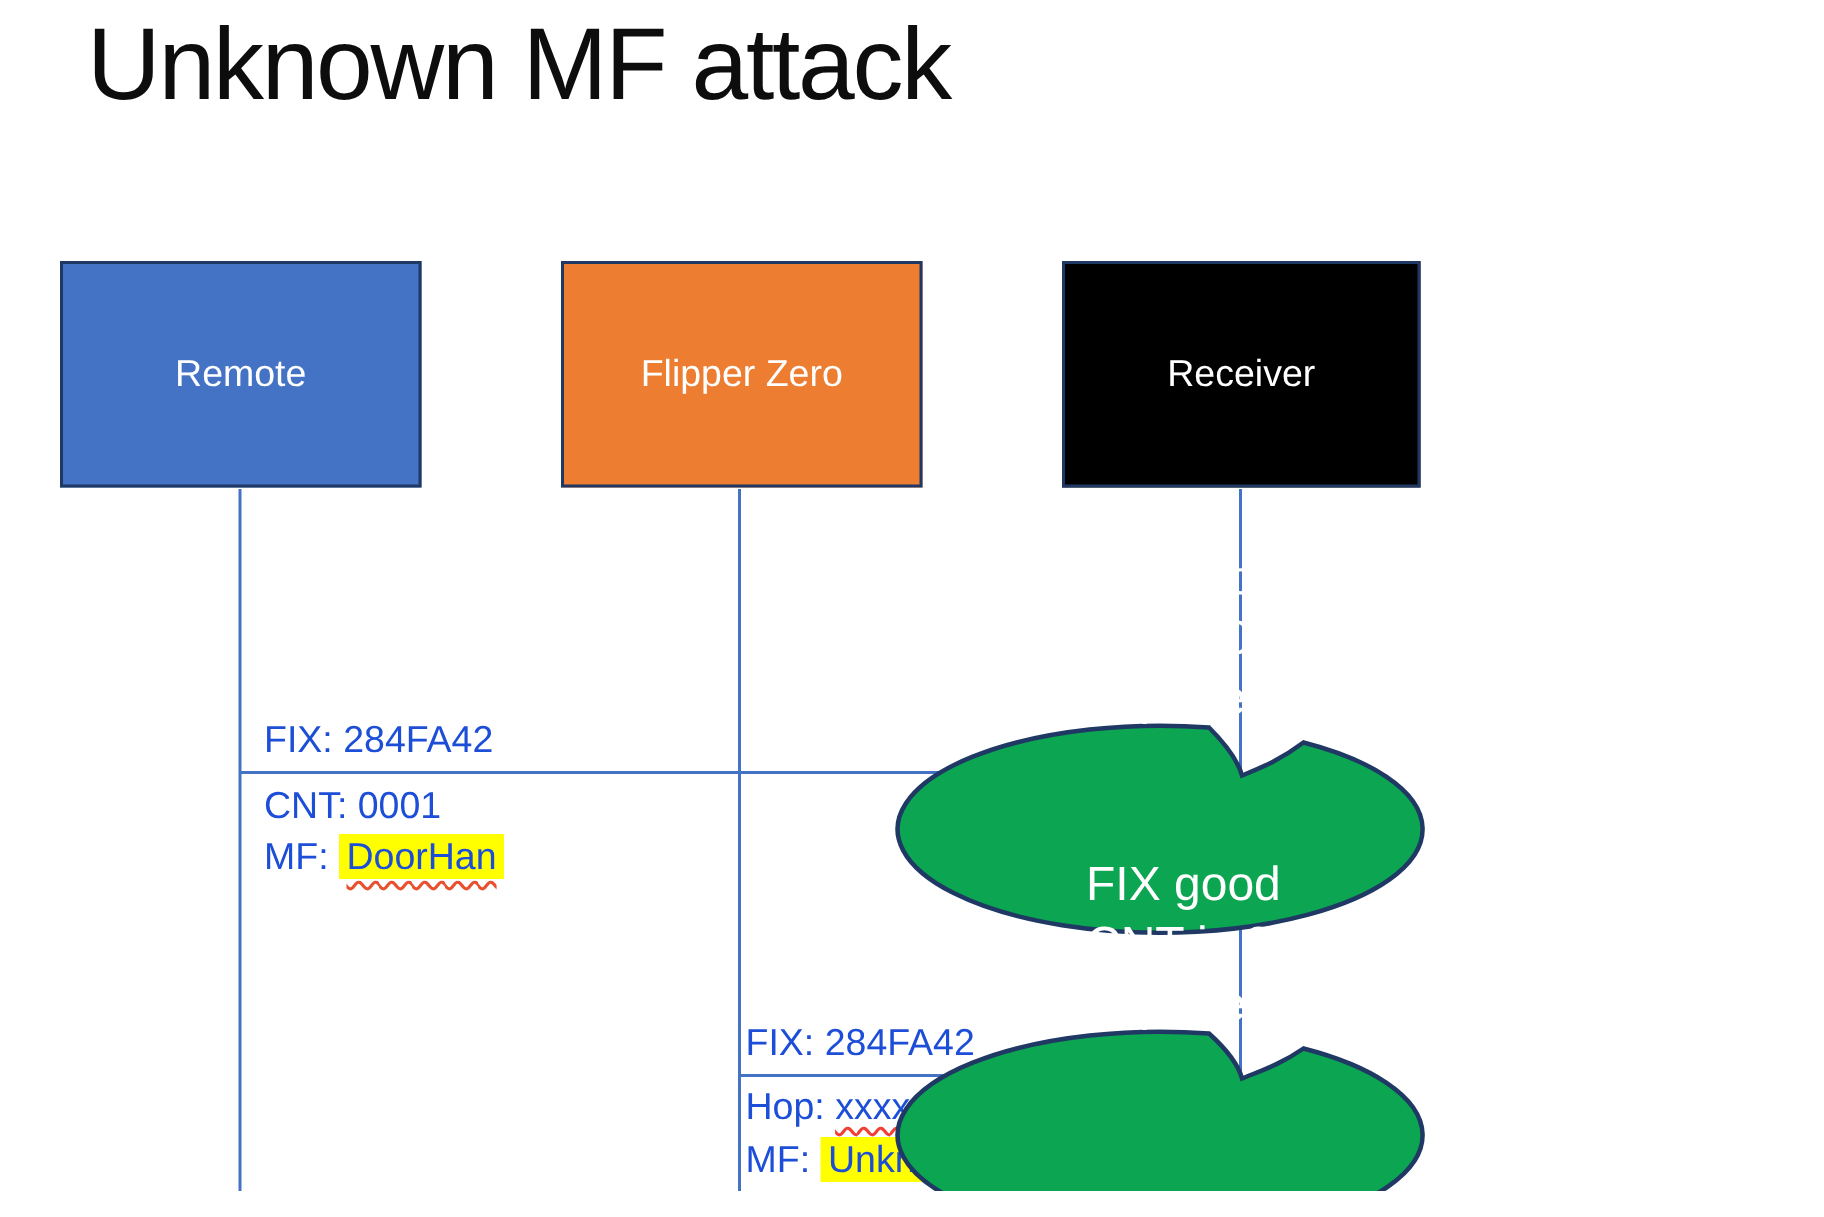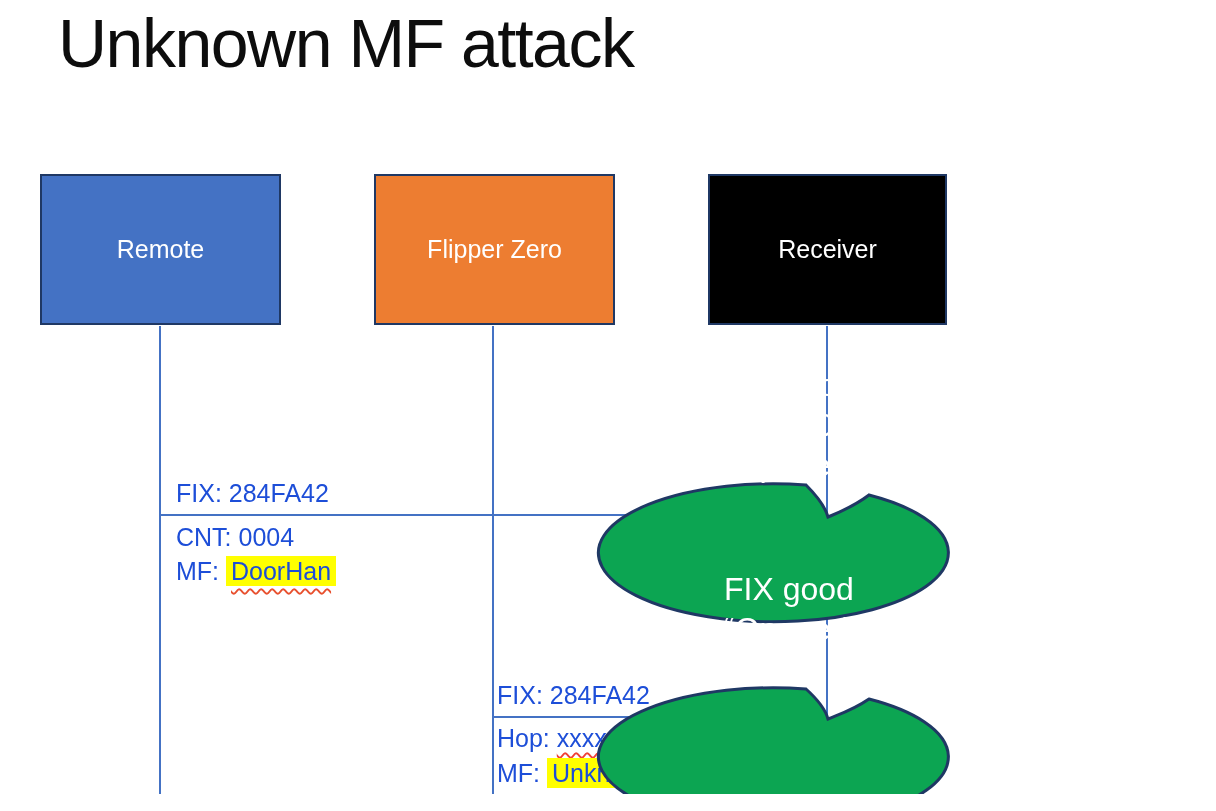--- a/index.html
+++ b/index.html
@@ -87,35 +87,36 @@
   <div class="lifeline lifeline-remote"></div>
   <div class="lifeline lifeline-flipper"></div>
   <div class="lifeline lifeline-receiver"></div>
 
   <div class="arrow-line arrow1"></div>
   <div class="arrow-head arrow-head1"></div>
   <div class="arrow-line arrow2"></div>
   <div class="arrow-head arrow-head2"></div>
 
   <div class="msg-line m1-l1">FIX: 284FA42</div>
-  <div class="msg-line m1-l2">CNT: 0004</div>
+  <div class="msg-line m1-l2">CNT: 0001</div>
   <div class="msg-line m1-l3"><span>MF: </span><span class="hl wavy-hl">DoorHan</span></div>
 
   <div class="msg-line m2-l1">FIX: 284FA42</div>
   <div class="msg-line m2-l2"><span>Hop: </span><span class="wavy">xxxxxxxx</span></div>
   <div class="msg-line m2-l3"><span>MF: </span><span class="hl">Unknown</span></div>
 
   <svg class="bubble-svg" width="1216" height="811" viewBox="0 0 1216 811">
     <path d="M 806 485 A 175 69 0 1 0 869 495 C 853 507 840 512 828 517 C 825 506 816 495 806 485 Z" fill="#0ca552" stroke="#1f3864" stroke-width="3"></path>
     <path d="M 806 689 A 175 69 0 1 0 869 699 C 853 710 840 714 828 719 C 825 708 816 698 806 689 Z" fill="#0ca552" stroke="#1f3864" stroke-width="3"></path>
   </svg>
 
   <div class="bubble-text bubble1-text">
     <div>FIX good</div>
     <div>CNT 0001 good</div>
     <div>“Opened”</div>
   </div>
   <div class="bubble-text bubble2-text">
     <div>FIX good</div>
+    <div>CNT is ????</div>
     <div>“Opened”</div>
   </div>
 
 </div>
 
 </body></html>

